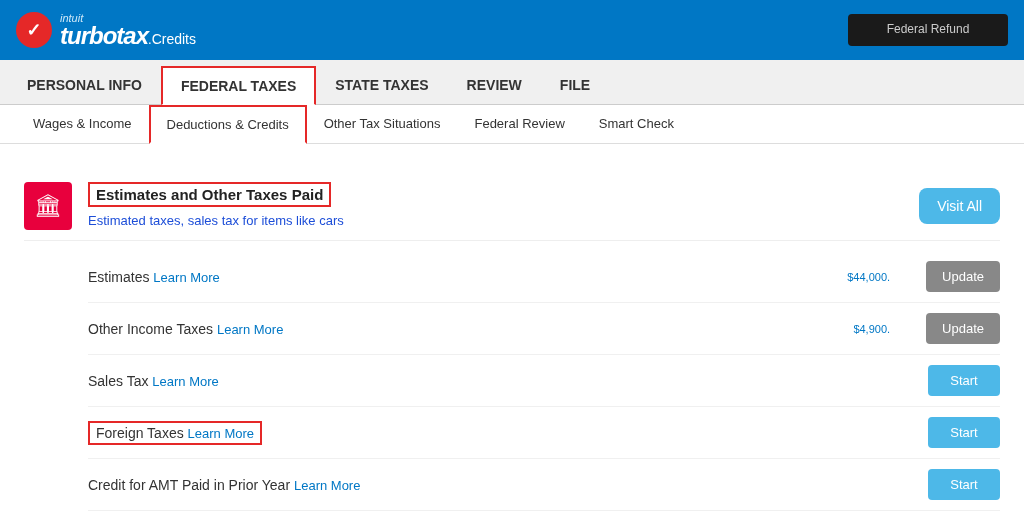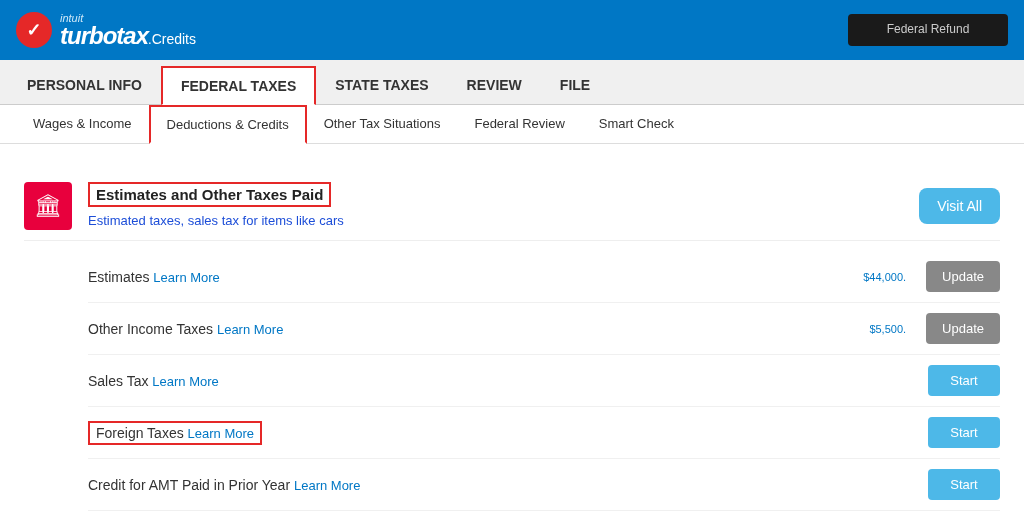--- a/index.html
+++ b/index.html
@@ -157,21 +157,21 @@
 
     
     .line-items {
       margin-left: 64px;
     }
     .line-item {
       display: flex;
       align-items: center;
       padding: 10px 0;
       border-bottom: 1px solid #f0f0f0;
-      gap: 8px;
+      gap: 24px;
     }
     .line-item-label {
       font-size: 14px;
       color: #333;
       flex: 1;
     }
     .learn-more-link {
       color: #0077c5;
       text-decoration: none;
       font-size: 13px;
@@ -253,21 +253,21 @@
   </div>
 
   <div class="line-items">
   <div class="line-item">
         <span class="line-item-label">Estimates <a href="#" class="learn-more-link">Learn More</a></span>
         <a href="#" class="amount-link">$44,000.</a>
         <button class="update-btn">Update</button>
       </div>
       <div class="line-item">
         <span class="line-item-label">Other Income Taxes <a href="#" class="learn-more-link">Learn More</a></span>
-        <a href="#" class="amount-link">$5,500.</a>
+        <a href="#" class="amount-link">$4,900.</a>
         <button class="update-btn">Update</button>
       </div>
       <div class="line-item">
         <span class="line-item-label">Sales Tax <a href="#" class="learn-more-link">Learn More</a></span>
         <button class="start-btn">Start</button>
       </div>
       <div class="line-item">
         <span class="line-item-label"><span style="border: 2px solid rgb(229, 40, 40); padding: 2px 6px; display: inline;">Foreign Taxes <a href="#" class="learn-more-link">Learn More</a></span></span>
         <button class="start-btn">Start</button>
       </div>

